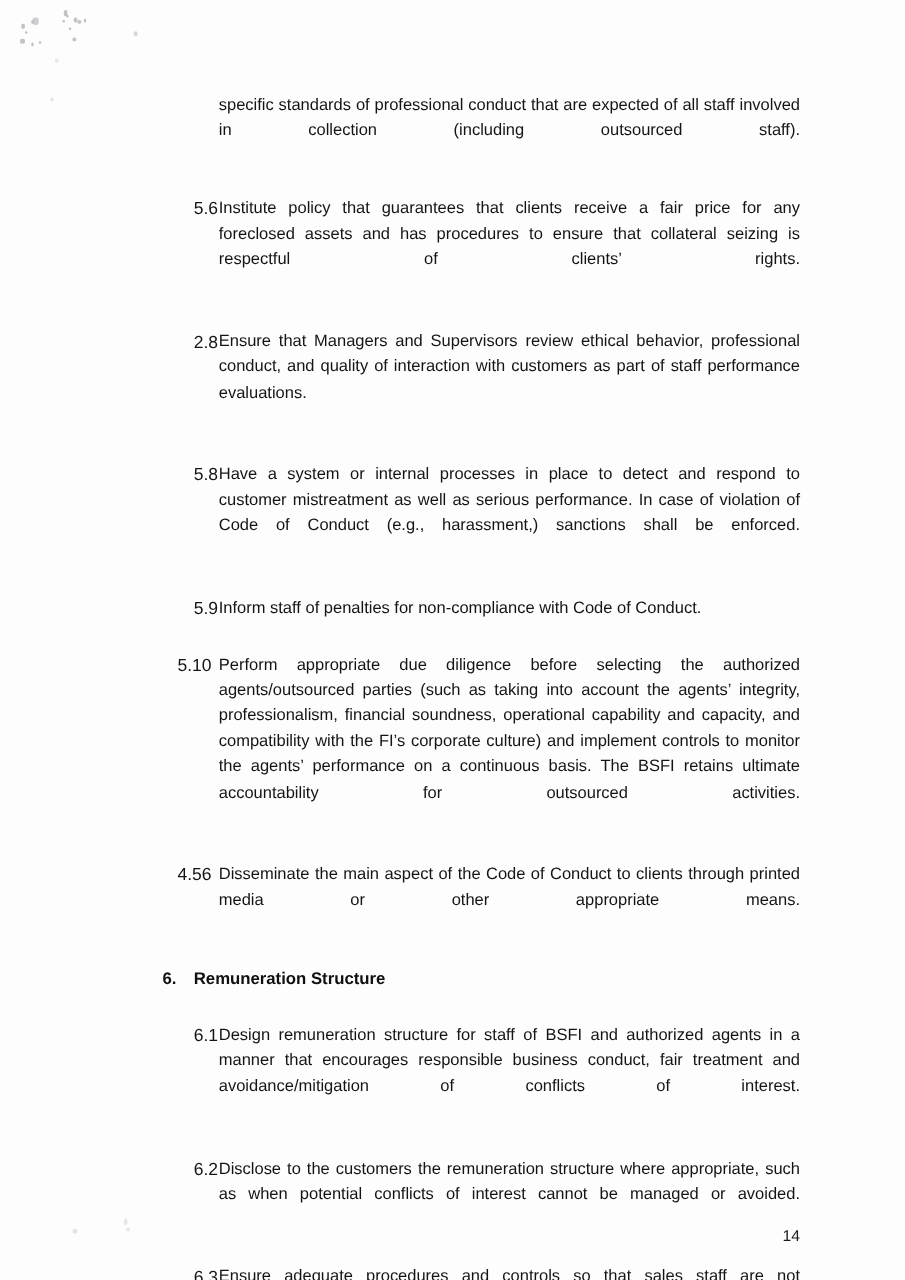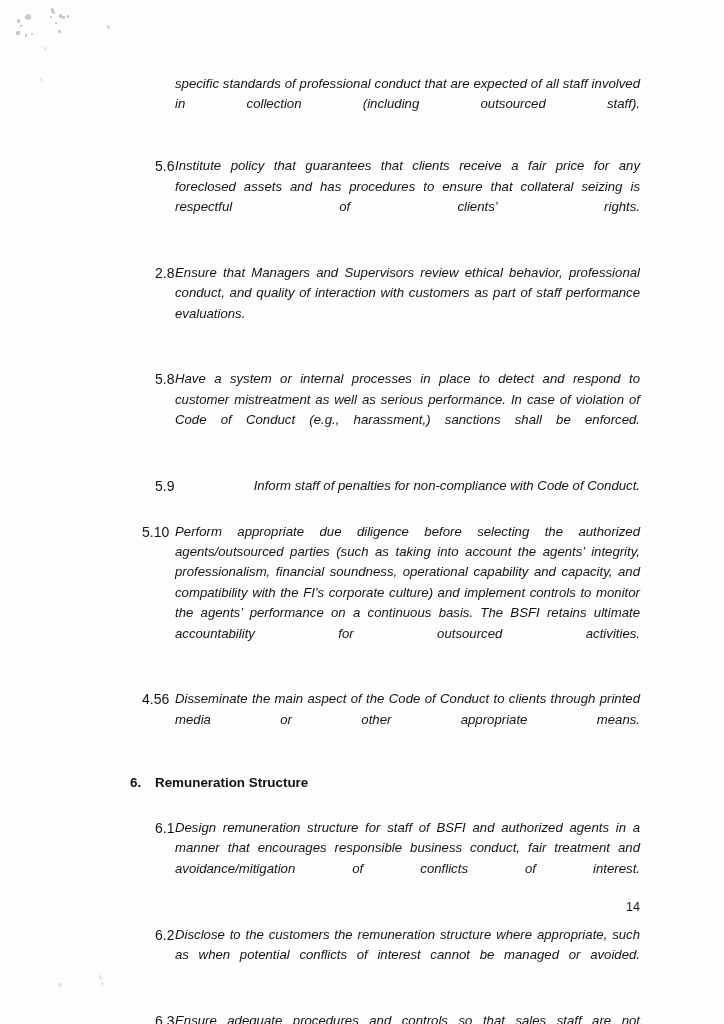--- a/index.html
+++ b/index.html
@@ -69,30 +69,29 @@
   }
   
   .num.wide {
     padding-left: 12px;
   }
 
   .body {
     flex: 1 1 auto;
     text-align: justify;
     text-justify: inter-word;
-    font-style: italic;
   }
   
   .body::after {
     content: "";
     display: inline-block;
     width: 100%;
   }
   .nojust .body {
-    text-align: right;
+    text-align: left;
   }
   .nojust .body::after { display: none; }
   .gap-md { margin-bottom: 22px; }
   .gap-lg { margin-bottom: 25px; }
 
   .heading {
     display: flex;
     align-items: flex-start;
     font-weight: bold;
     font-size: 13.4px;
@@ -101,21 +100,21 @@
     margin: 0 0 25px 0;
   }
   .heading .h-num {
     flex: 0 0 auto;
     width: 25px;
   }
 
   #page-number {
     position: absolute;
     left: 0;
-    top: 900px;
+    top: 982px;
     width: 640px;
     text-align: right;
     font-size: 12.6px;
     color: #1a1a1a;
   }
 </style>
 </head>
 <body>
 
 <div id="page">

